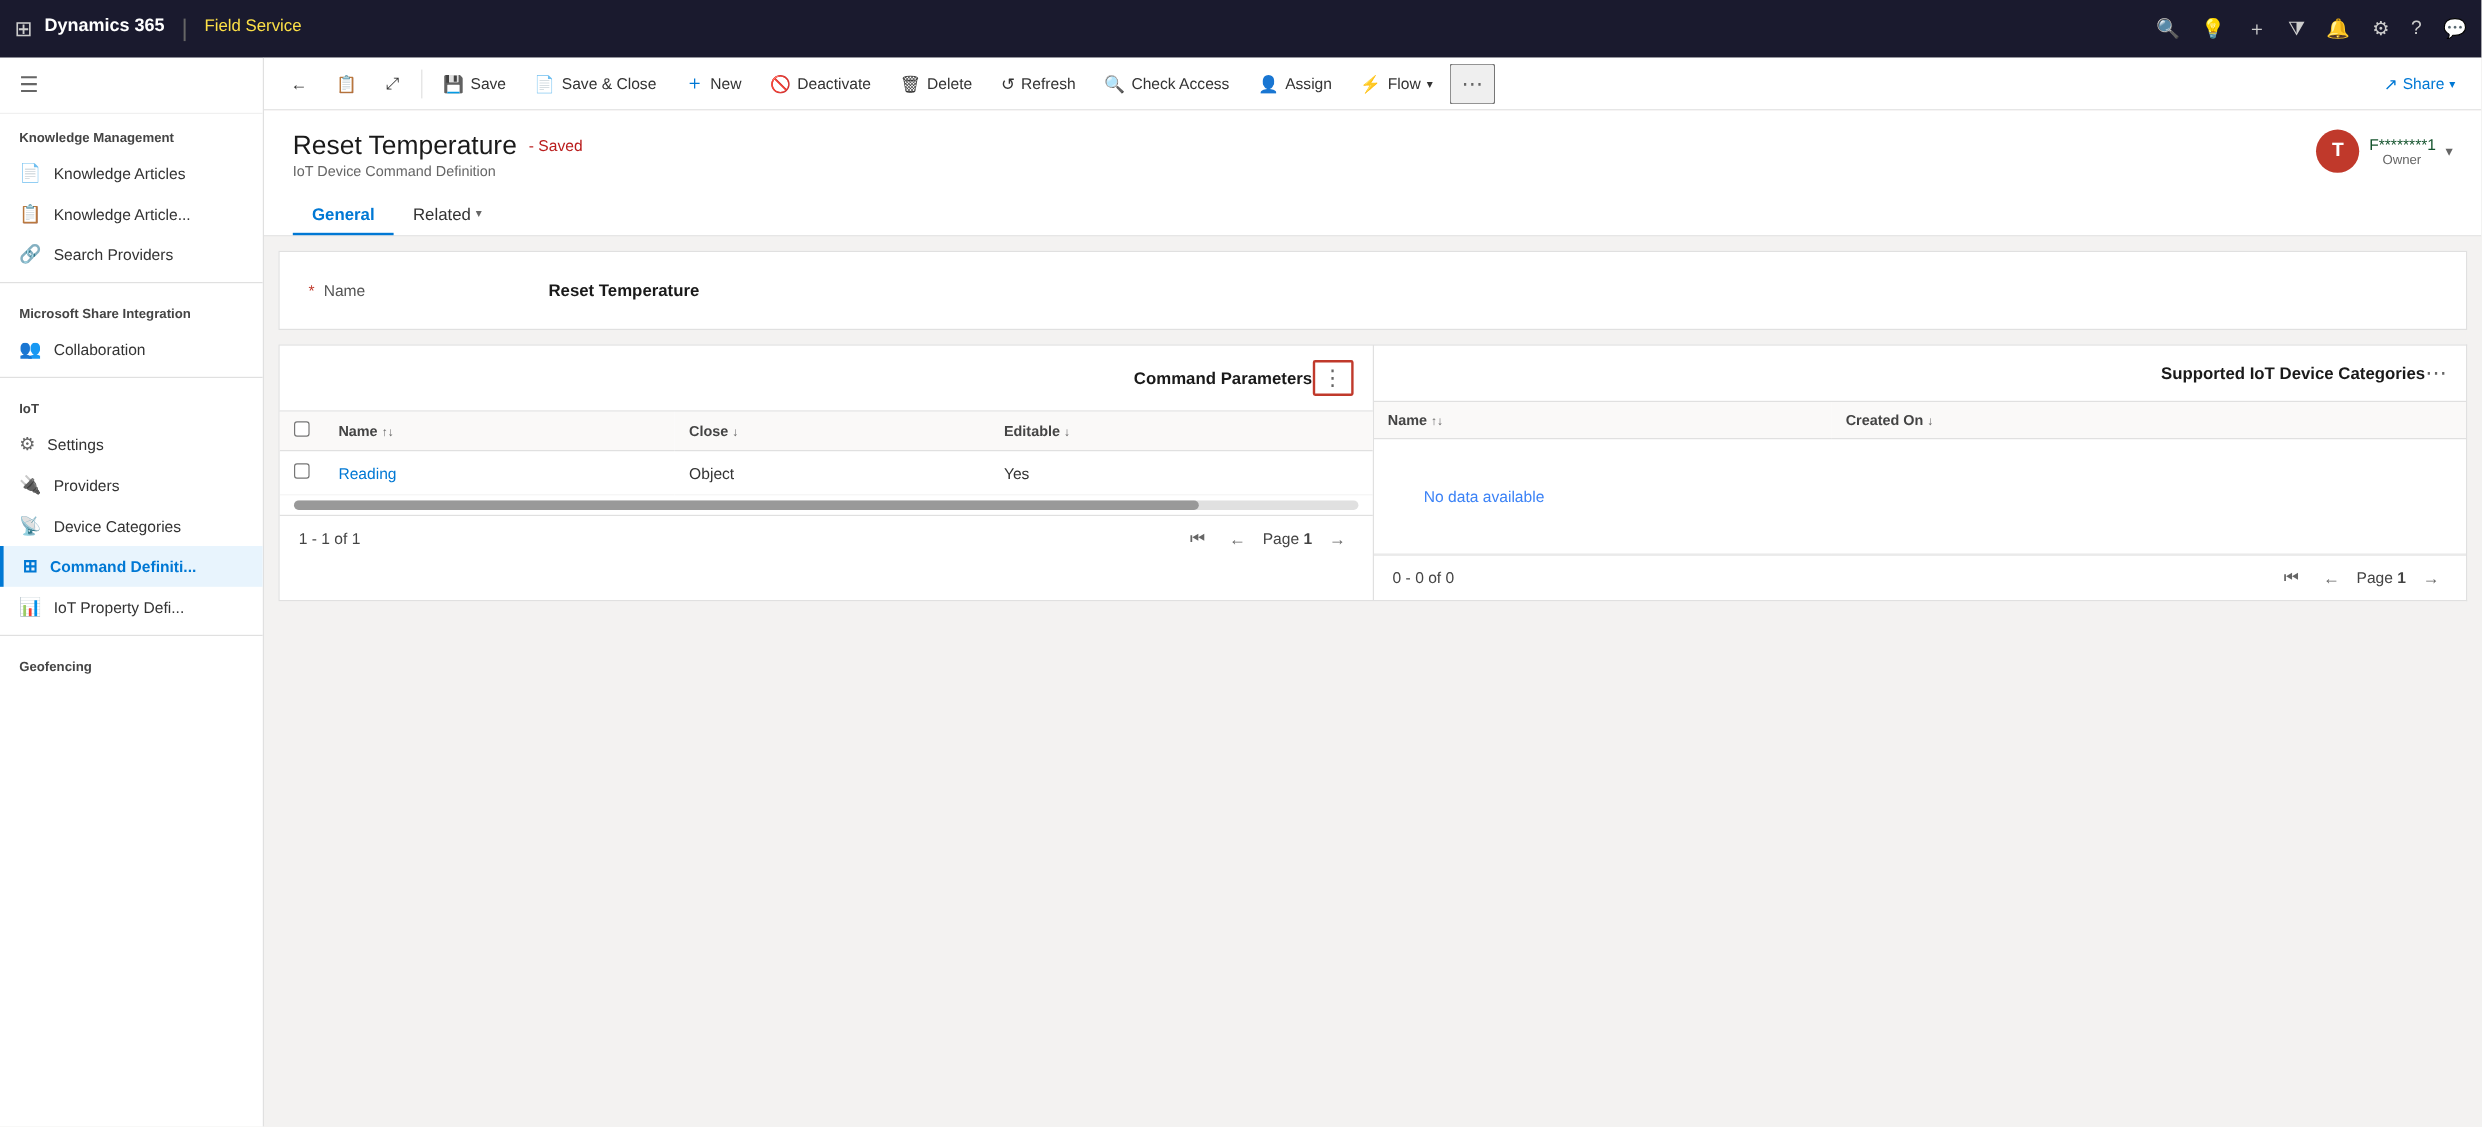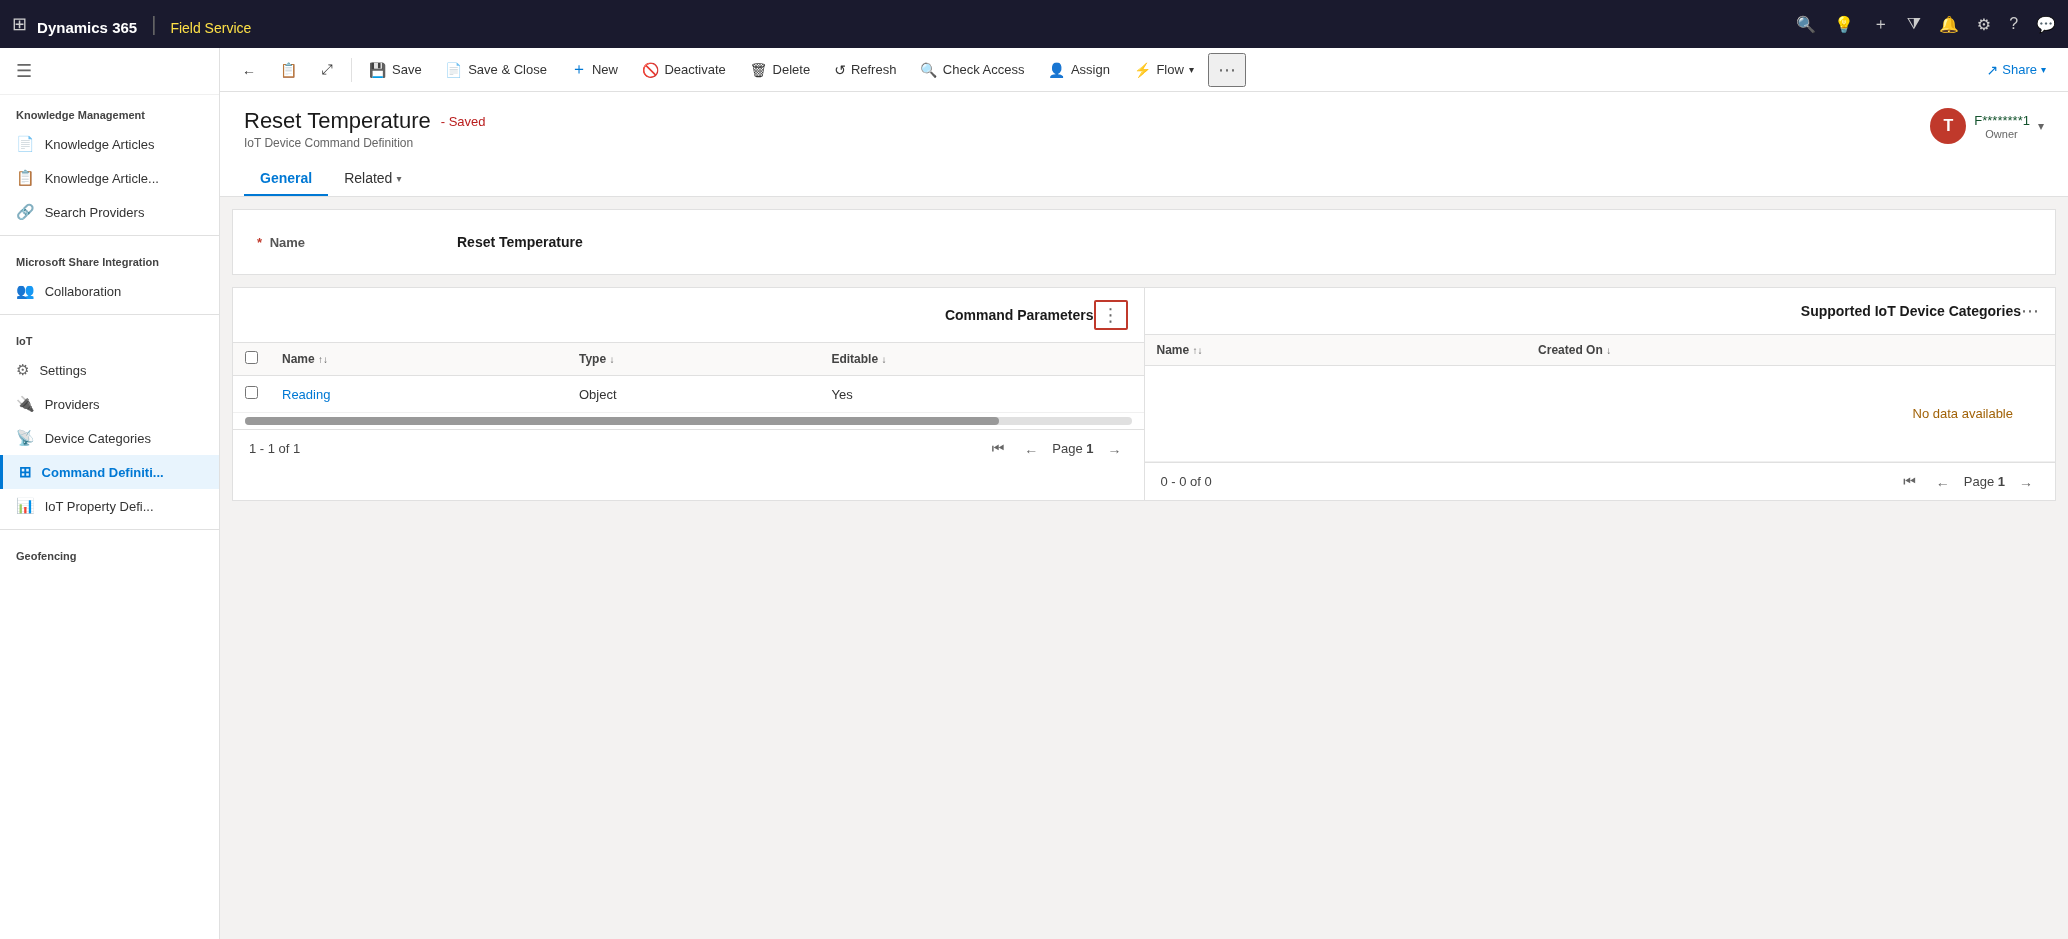--- a/index.html
+++ b/index.html
@@ -10,21 +10,21 @@
       background: #1a1a2e;
       color: #fff;
       display: flex;
       align-items: center;
       height: 48px;
       padding: 0 12px;
       flex-shrink: 0;
     }
     .top-nav-grid { display: flex; align-items: center; margin-right: 10px; cursor: pointer; }
     .top-nav-grid span { font-size: 18px; color: #ccc; }
-    .top-nav-brand { display: flex; align-items: flex-end; gap: 10px; margin-right: 16px; }
+    .top-nav-brand { display: flex; align-items: flex-start; gap: 10px; margin-right: 16px; }
     .top-nav-brand .d365 { font-weight: 700; font-size: 15px; color: #fff; }
     .top-nav-brand .separator { color: #666; font-size: 20px; margin: 0 4px; }
     .top-nav-brand .module { color: #fde047; font-size: 14px; }
     .top-nav-spacer { flex: 1; }
     .top-nav-icons { display: flex; align-items: center; gap: 18px; }
     .top-nav-icon { color: #ccc; font-size: 16px; cursor: pointer; }
 
     
     .main-layout { display: flex; flex: 1; overflow: hidden; }
 
@@ -130,21 +130,21 @@
       display: flex;
       align-items: center;
       gap: 4px;
     }
     .tab.active { color: #0078d4; border-bottom: 2px solid #0078d4; font-weight: 600; }
     .tab-chevron { font-size: 10px; color: #666; }
 
     
     .form-section { background: #fff; margin: 12px; padding: 16px 24px; border: 1px solid #e0e0e0; }
     .form-row { display: flex; align-items: center; padding: 8px 0; }
-    .form-label { width: 200px; font-size: 13px; color: #555; font-weight: bold; }
+    .form-label { width: 200px; font-size: 13px; color: #555; }
     .form-required { color: #c0392b; margin-right: 4px; }
     .form-value { font-size: 14px; font-weight: 600; color: #1a1a1a; }
 
     
     .grids-row { display: flex; gap: 0; margin: 0 12px 12px; }
 
     .grid-section {
       background: #fff;
       border: 1px solid #e0e0e0;
       flex: 1;
@@ -179,21 +179,21 @@
     }
     .grid-table td {
       padding: 10px 12px;
       font-size: 13px;
       border-bottom: 1px solid #f0f0f0;
     }
     .grid-table td.link { color: #0078d4; cursor: pointer; }
     .col-checkbox { width: 32px; }
     .sort-icon { font-size: 10px; color: #666; }
 
-    .no-data { text-align: right; padding: 30px; color: #a16207; font-size: 13px; }
+    .no-data { text-align: left; padding: 30px; color: #3b82f6; font-size: 13px; }
 
     
     .pagination {
       display: flex;
       align-items: center;
       justify-content: space-between;
       padding: 8px 16px;
       font-size: 13px;
       color: #444;
       border-top: 1px solid #e0e0e0;
@@ -418,21 +418,21 @@
               <thead>
                 <tr>
                   <th class="col-checkbox">
                     <input type="checkbox" style="">
                   </th>
                   <th>
                     <span>Name</span>
                     <span class="sort-icon">↑↓</span>
                   </th>
                   <th>
-                    <span>Type</span>
+                    <span>Close</span>
                     <span class="sort-icon">↓</span>
                   </th>
                   <th>
                     <span>Editable</span>
                     <span class="sort-icon">↓</span>
                   </th>
                 </tr>
               </thead>
               <tbody>
                 <tr>

